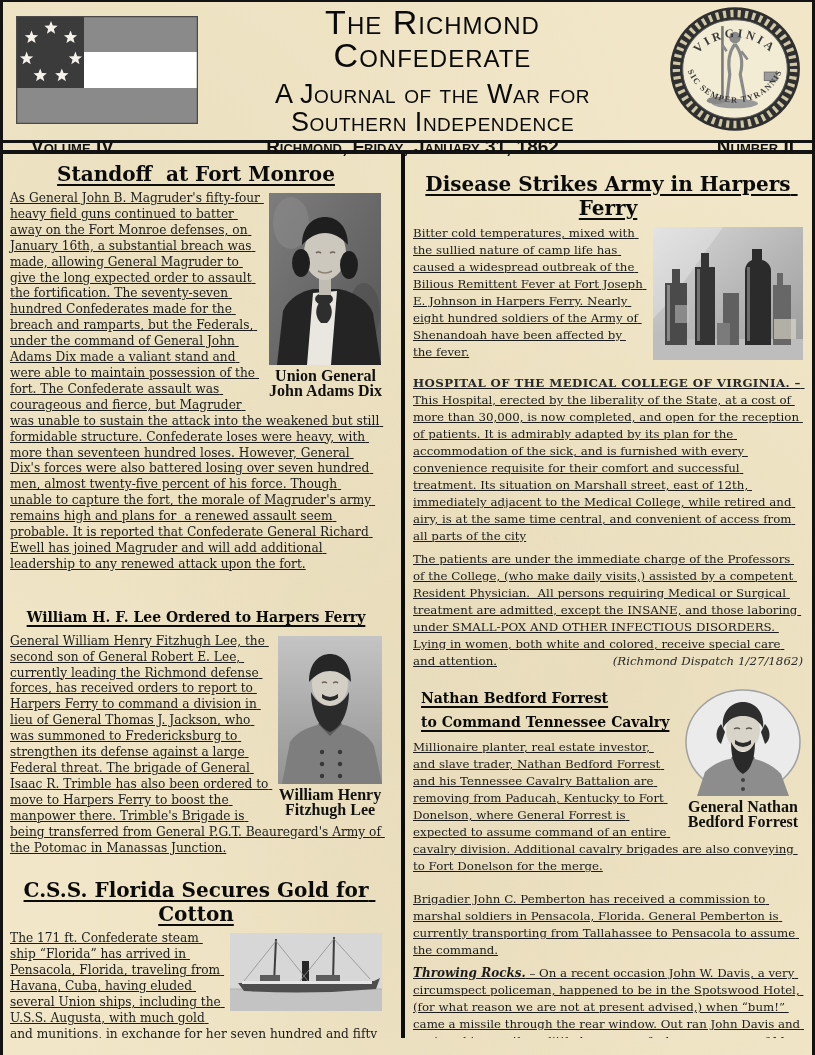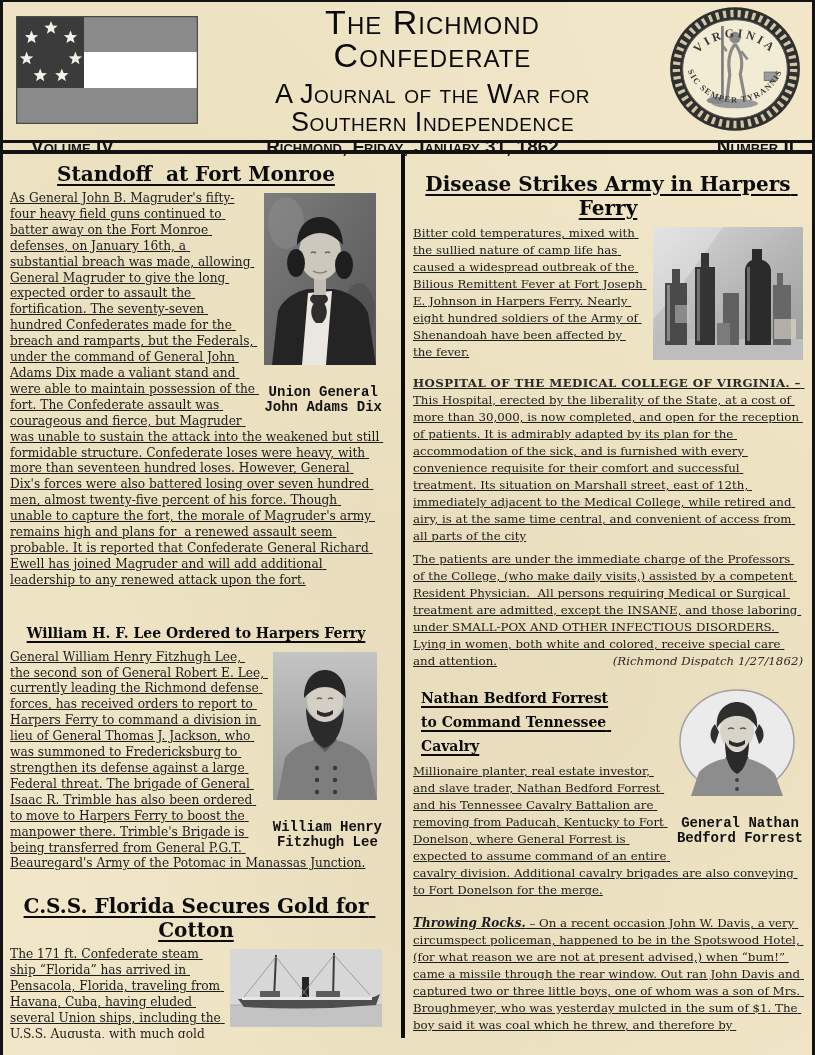--- a/index.html
+++ b/index.html
@@ -50,21 +50,21 @@
     font-family:"DejaVu Serif",serif;font-size:12.2px;line-height:15.9px;
     margin:4px 0 6px 0;white-space:pre-wrap;text-align:left;text-decoration:underline;
   }
   .col.right .body{font-size:11.8px;line-height:17px;}
   .lead-caps{font-weight:bold;letter-spacing:.4px;color:#2a2a2a;}
   .lead-ital{font-weight:bold;font-style:italic;font-size:12px;}
   .attr{float:right;font-style:italic;color:#2a2a2a;padding-left:8px;}
   figure{float:right;margin:2px 0 4px 8px;text-align:center;}
   figure svg{display:block;}
   figcaption{
-    font-family:Liberation Mono, monospace;font-weight:bold;font-size:14px;line-height:15px;margin-top:20px;color:#111;
+    font-family:Liberation Serif, serif;font-weight:bold;font-size:16px;line-height:15px;margin-top:3px;color:#111;
   }
   .mb-a1{margin-bottom:26px;}
   .mb-a2{margin-bottom:16px;}
   .mb-a3{margin-bottom:12px;}
   .mb-r1{margin-bottom:8px;}
   .mb-r2{margin-bottom:10px;}
   .mb-r3{margin-bottom:10px;}
   .mb-r4{margin-bottom:6px;}
   .clearfix::after{content:"";display:block;clear:both;}
 </style>
@@ -294,20 +294,21 @@
           </figcaption>
         </figure>
         <h2 class="headline small leftalign">
           <span class="u">Nathan Bedford Forrest</span><br>
           <span class="u">to Command Tennessee Cavalry</span>
         </h2>
         <p class="body">Millionaire planter, real estate investor, and slave trader, Nathan Bedford Forrest and his Tennessee Cavalry Battalion are removing from Paducah, Kentucky to Fort Donelson, where General Forrest is expected to assume command of an entire cavalry division. Additional cavalry brigades are also conveying to Fort Donelson for the merge.</p>
       </article>
 
       <article class="clearfix mb-r4">
+        <p class="body">Brigadier John C. Pemberton has received a commission to marshal soldiers in Pensacola, Florida. General Pemberton is currently transporting from Tallahassee to Pensacola to assume the command.</p>
       </article>
 
       <div class="clearfix">
         <p class="body"><span class="lead-ital">Throwing Rocks.</span><span> – On a recent occasion John W. Davis, a very circumspect policeman, happened to be in the Spotswood Hotel, (for what reason we are not at present advised,) when “bum!” came a missile through the rear window. Out ran John Davis and captured two or three little boys, one of whom was a son of Mrs. Broughmeyer, who was yesterday mulcted in the sum of $1. The boy said it was coal which he threw, and therefore by consequence not a rock. His mother said she had whipped frequently before and would do it again.</span></p>
       </div>
 
     </section>
   </main>
 </div>
 

